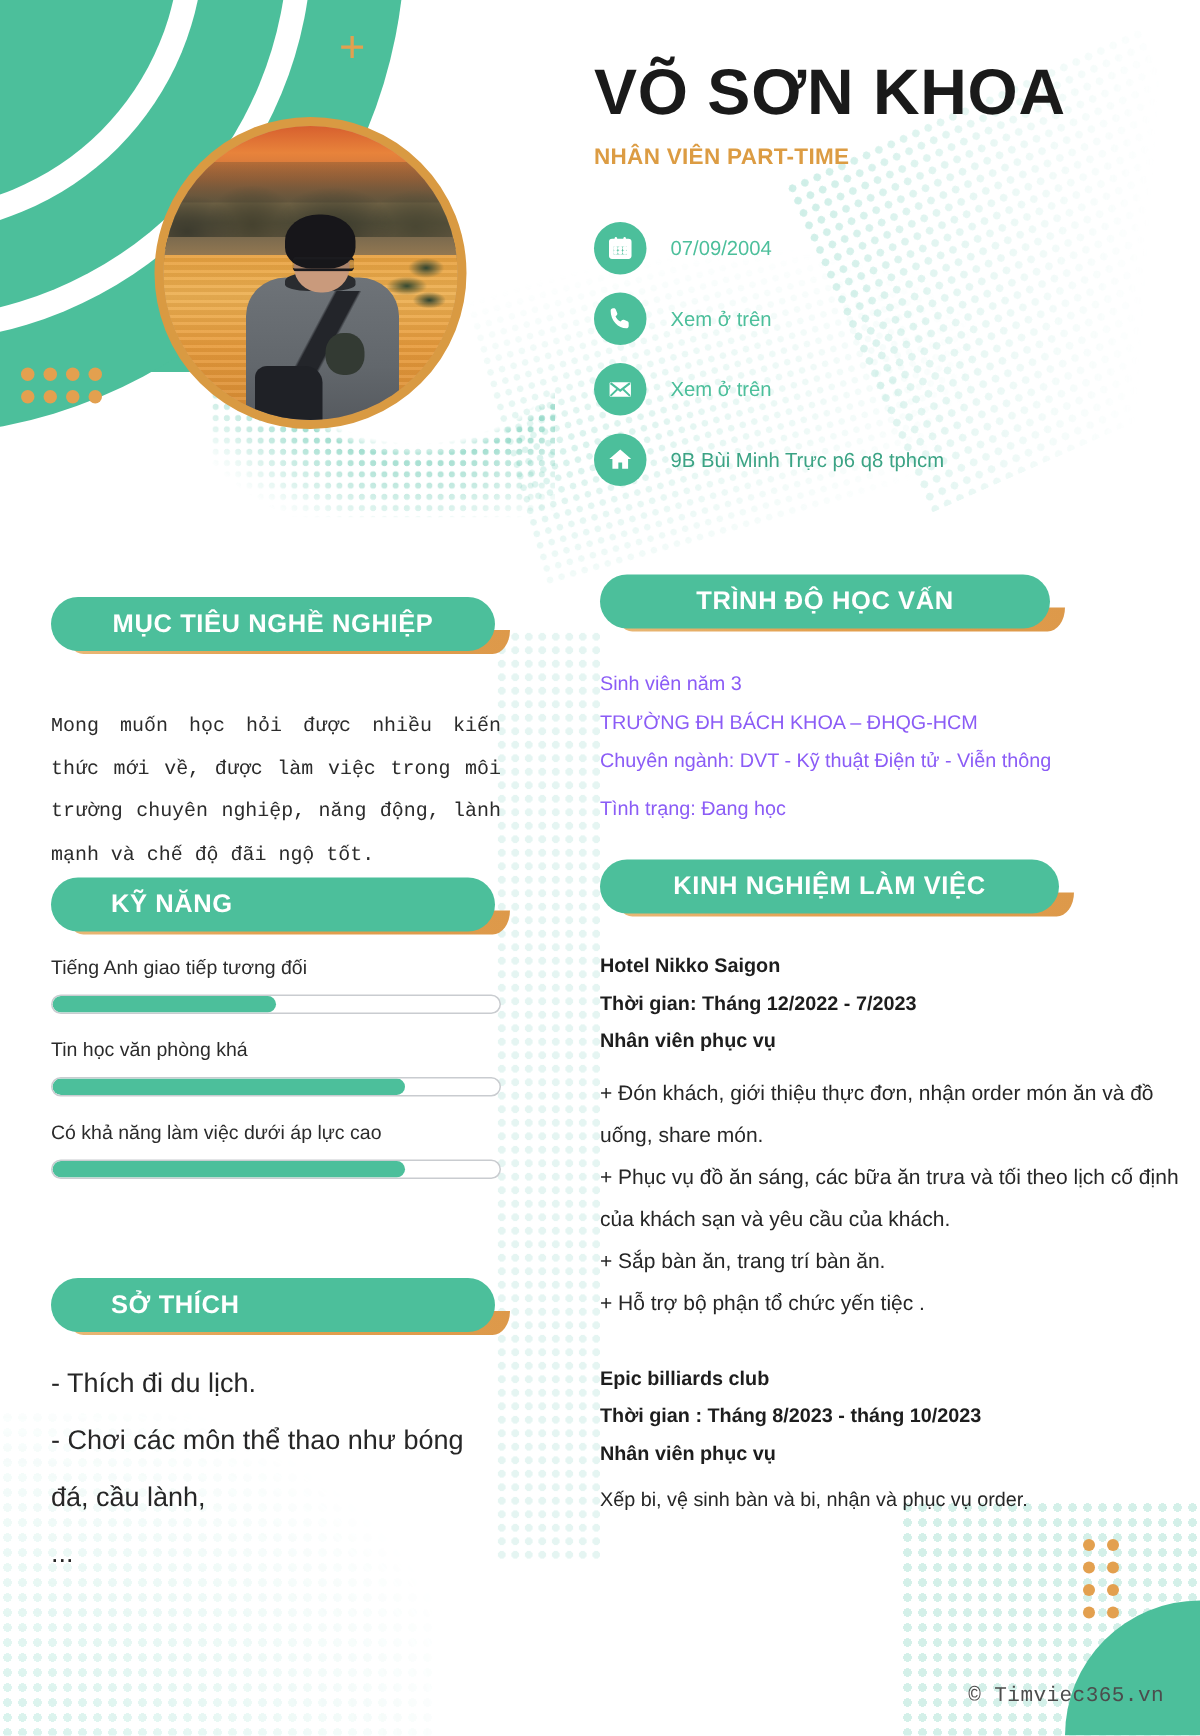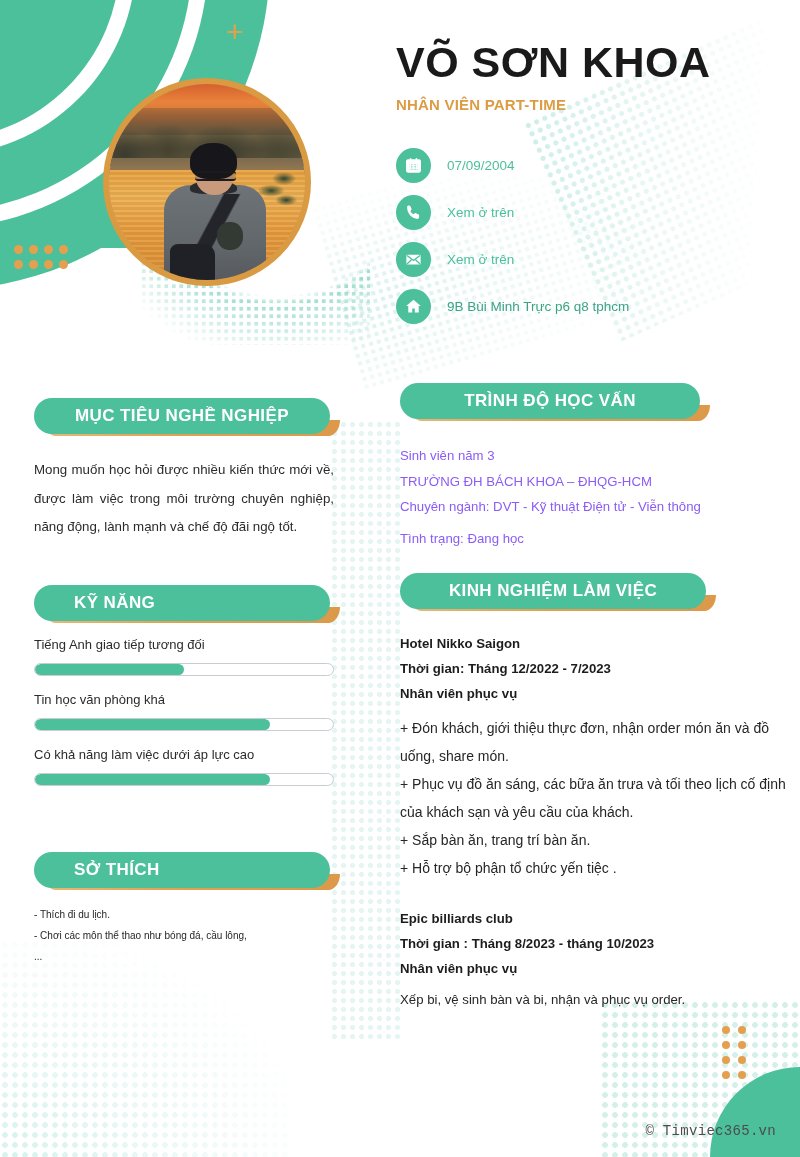--- a/index.html
+++ b/index.html
@@ -264,21 +264,21 @@
 
   .edu-line { font-size: 13.2px; line-height: 1.95; color: #8b5cf6; }
   .edu-line.gap { margin-top: 6px; }
 
   .job { margin-top: 4px; }
   .job-title { font-size: 13.2px; font-weight: 700; color: #1d1d1d; line-height: 1.9; }
   .job-bullet { font-size: 14px; line-height: 2.0; color: #262626; }
   .job-plain { font-size: 13.2px; line-height: 2.0; color: #262626; margin-top: 6px; }
   .job-spacer { height: 20px; }
 
-  .hobby-line { font-size: 10px; line-height: 2.1; color: #262626; }
+  .hobby-line { font-size: 18px; line-height: 2.1; color: #262626; }
 
   
   .footer-blob {
     position: absolute; right: 0; bottom: 0;
     width: 90px; height: 90px;
     background: #4cbf9b;
     border-radius: 100% 0 0 0;
   }
   .footer-dots {
     position: absolute; right: 54px; bottom: 78px;
@@ -406,21 +406,21 @@
       <span class="c-text dark">9B Bùi Minh Trực p6 q8 tphcm</span>
     </div>
 
   </div>
 
   <div class="col-left section" style="top:398px;">
     <div class="pill-wrap">
       <div class="pill-shadow" style="width:296px;"></div>
       <div class="pill" style="width:296px;">MỤC TIÊU NGHỀ NGHIỆP</div>
     </div>
-    <div class="body-text loose" style="margin-top:22px;width:300px;"> Mong muốn học hỏi được nhiều kiến thức mới về, được làm việc trong môi trường chuyên nghiệp, năng động, lành mạnh và chế độ đãi ngộ tốt.</div>
+    <div class="body-text loose" style="margin-top:36px;width:300px;font-family:Liberation Mono, monospace;"> Mong muốn học hỏi được nhiều kiến thức mới về, được làm việc trong môi trường chuyên nghiệp, năng động, lành mạnh và chế độ đãi ngộ tốt.</div>
   </div>
 
   <div class="col-left section" style="top:585px;">
     <div class="pill-wrap">
       <div class="pill-shadow" style="width:296px;"></div>
       <div class="pill" style="width:296px;justify-content:flex-start;padding-left:40px;">KỸ NĂNG</div>
     </div>
 
     <div class="skill-block">
       <div class="skill-label">Tiếng Anh giao tiếp tương đối</div>
@@ -444,21 +444,21 @@
     </div>
   </div>
 
   <div class="col-left section" style="top:852px;">
     <div class="pill-wrap">
       <div class="pill-shadow" style="width:296px;"></div>
       <div class="pill" style="width:296px;justify-content:flex-start;padding-left:40px;">SỞ THÍCH</div>
     </div>
     <div style="margin-top:16px;width:300px;">
       <div class="hobby-line">- Thích đi du lịch.</div>
-      <div class="hobby-line">- Chơi các môn thể thao như bóng đá, cầu lông,</div>
+      <div class="hobby-line">- Chơi các môn thể thao như bóng đá, cầu lành,</div>
       <div class="hobby-line">...</div>
     </div>
   </div>
 
   <div class="col-right section" style="top:383px;">
     <div class="pill-wrap">
       <div class="pill-shadow" style="width:300px;"></div>
       <div class="pill" style="width:300px;">TRÌNH ĐỘ HỌC VẤN</div>
     </div>
     <div style="margin-top:24px;width:385px;">

